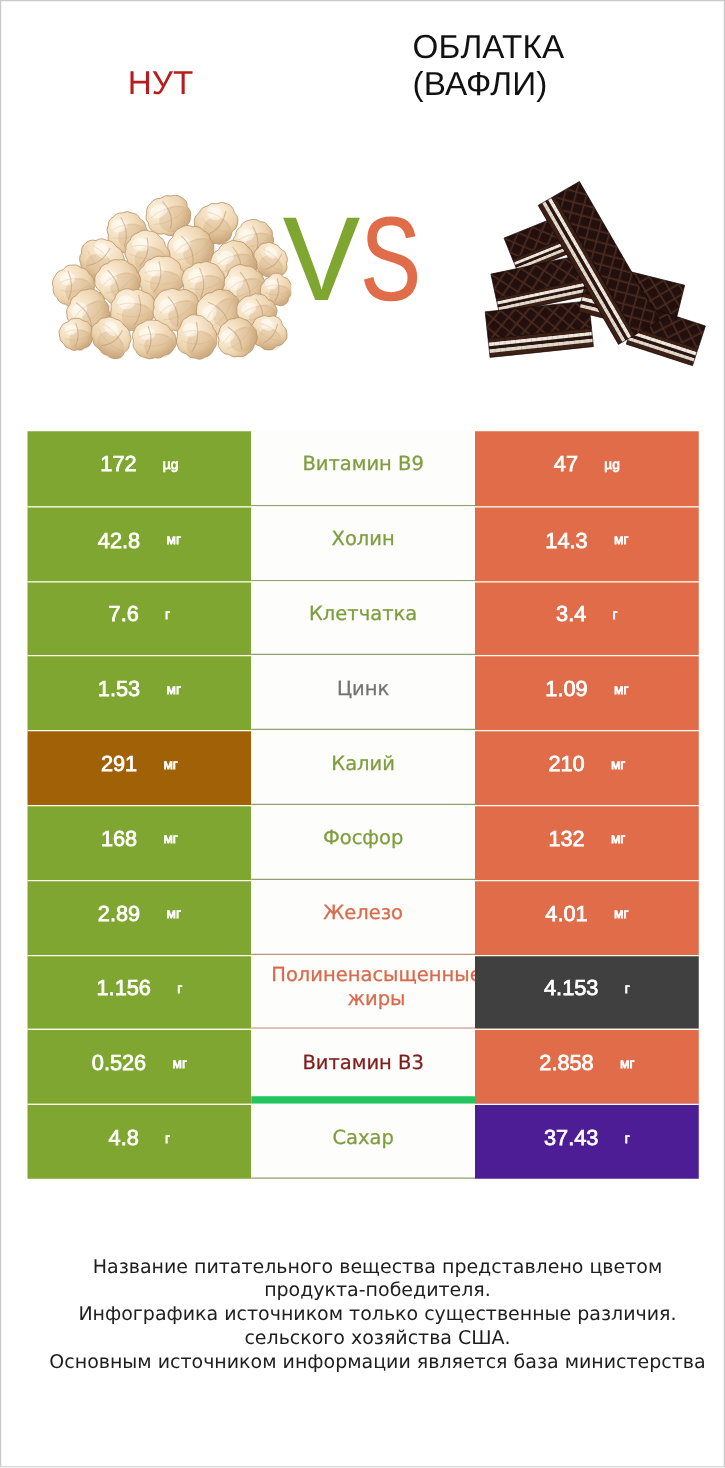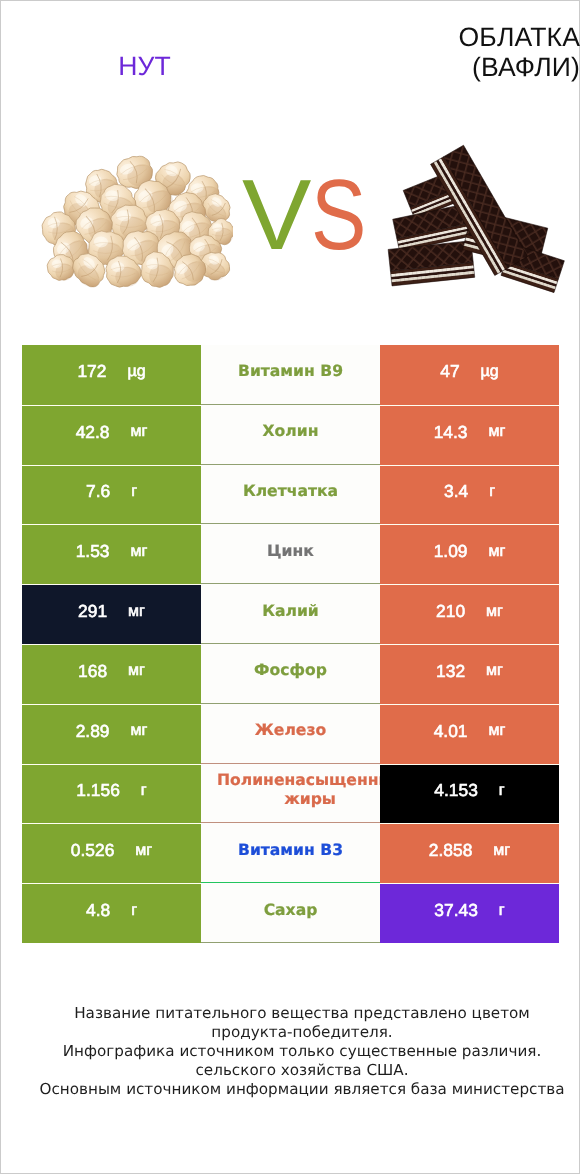--- a/index.html
+++ b/index.html
@@ -2,46 +2,46 @@
 <html><head>
 <meta charset="utf-8">
 <style>
   html,body{margin:0;padding:0;}
   body{width:580px;height:1174px;background:#ffffff;font-family:"Liberation Sans",sans-serif;
        -webkit-font-smoothing:antialiased;text-rendering:geometricPrecision;overflow:hidden;position:relative;}
   .page{position:relative;width:580px;height:1174px;box-sizing:border-box;border:1px solid #cbcbcb;}
 
   
   .hdr{position:absolute;left:0;top:0;width:580px;height:330px;}
-  .title-left{position:absolute;left:16px;top:51px;width:255px;text-align:center;
-              font-size:26.6px;color:#6d28d9;letter-spacing:.1px;line-height:28px;}
-  .title-right{position:absolute;left:329px;top:21px;width:250px;text-align:right;
+  .title-left{position:absolute;left:0;top:51px;width:255px;text-align:center;
+              font-size:26.6px;color:#b91c1c;letter-spacing:.1px;line-height:28px;}
+  .title-right{position:absolute;left:329px;top:21px;width:250px;text-align:left;
                font-size:26.6px;color:#111;letter-spacing:.1px;line-height:30px;}
 
-  .vs{position:absolute;left:241px;top:164px;font-size:100px;line-height:100px;font-weight:400;letter-spacing:0;}
+  .vs{position:absolute;left:225px;top:164px;font-size:100px;line-height:100px;font-weight:400;letter-spacing:0;font-family:Liberation Mono, monospace;}
   .vs span{display:inline-block;}
   .vs .v{color:#7FA630;transform:scaleX(1.04);transform-origin:left center;}
   .vs .s{color:#E06C4A;transform:scaleX(0.83);transform-origin:left center;margin-left:2px;}
 
   .img-left{position:absolute;left:36px;top:148px;width:194px;height:140px;}
   .img-right{position:absolute;left:377px;top:139px;width:192px;height:154px;}
 
   
   .tbl{position:absolute;left:21px;top:344px;width:537px;}
   .row{position:relative;height:59.8px;display:flex;}
   .row+.row .c-left,.row+.row .c-right{border-top:1.6px solid #fffff2;}
   .cell{display:flex;align-items:center;justify-content:center;text-align:center;box-sizing:border-box;padding-bottom:6px;overflow:hidden;}
   .c-left{width:179px;color:#fff;}
-  .c-mid{width:179px;background:#fdfdfb;font-size:15.6px;font-weight:700;font-family:"DejaVu Sans",sans-serif;
+  .c-mid{width:179px;background:#fdfdfb;font-size:15.6px;font-weight:400;font-family:"DejaVu Sans",sans-serif;
          padding:0 16px 6px;overflow:hidden;line-height:19px;display:block;}
   .c-mid .midwrap{display:table-cell;width:147px;height:53.8px;vertical-align:middle;text-align:center;
       -webkit-text-stroke:0.22px currentColor;paint-order:stroke fill;}
   .c-right{width:179px;color:#fff;}
   .num{font-weight:400;font-size:17.4px;-webkit-text-stroke:0.62px currentColor;paint-order:stroke fill;}
-  .unit{font-weight:400;font-size:16px;margin-left:21px;-webkit-text-stroke:0.62px currentColor;paint-order:stroke fill;}
+  .unit{font-weight:400;font-size:11px;margin-left:21px;-webkit-text-stroke:0.62px currentColor;paint-order:stroke fill;}
 
   
   .foot{position:absolute;left:11px;top:1003px;width:580px;text-align:center;
         font-family:"DejaVu Sans",sans-serif;font-size:15.2px;line-height:19px;color:#1e1e1e;}
 </style>
 </head>
 <body>
 
 <div class="page">
   <div class="hdr">
@@ -396,21 +396,21 @@
         </div>
         <div class="cell c-mid" style="color:#737373;border-bottom:1px solid #91A071">
           <div class="midwrap">Цинк</div>
         </div>
         <div class="cell c-right" style="background:#E06C4A">
           <span class="num">1.09</span>
           <span class="unit">мг</span>
         </div>
       </div>
       <div class="row">
-        <div class="cell c-left" style="background:#0f172a">
+        <div class="cell c-left" style="background:#a16207">
           <span class="num">291</span>
           <span class="unit">мг</span>
         </div>
         <div class="cell c-mid" style="color:#7E9E3E;border-bottom:1px solid #91A071">
           <div class="midwrap">Калий</div>
         </div>
         <div class="cell c-right" style="background:#E06C4A">
           <span class="num">210</span>
           <span class="unit">мг</span>
         </div>
@@ -442,47 +442,47 @@
         </div>
       </div>
       <div class="row">
         <div class="cell c-left" style="background:#7FA630">
           <span class="num">1.156</span>
           <span class="unit">г</span>
         </div>
         <div class="cell c-mid" style="color:#D96A4B;border-bottom:1px solid #C0907E">
           <div class="midwrap">Полиненасыщенные жиры</div>
         </div>
-        <div class="cell c-right" style="background:#000000">
+        <div class="cell c-right" style="background:#404040">
           <span class="num">4.153</span>
           <span class="unit">г</span>
         </div>
       </div>
       <div class="row">
         <div class="cell c-left" style="background:#7FA630">
           <span class="num">0.526</span>
           <span class="unit">мг</span>
         </div>
-        <div class="cell c-mid" style="color:#1d4ed8;border-bottom:1px solid #22c55e">
+        <div class="cell c-mid" style="color:#7f1d1d;border-bottom:6px solid #22c55e">
           <div class="midwrap">Витамин B3</div>
         </div>
         <div class="cell c-right" style="background:#E06C4A">
           <span class="num">2.858</span>
           <span class="unit">мг</span>
         </div>
       </div>
       <div class="row">
         <div class="cell c-left" style="background:#7FA630">
           <span class="num">4.8</span>
           <span class="unit">г</span>
         </div>
         <div class="cell c-mid" style="color:#7E9E3E;border-bottom:1px solid #91A071">
           <div class="midwrap">Сахар</div>
         </div>
-        <div class="cell c-right" style="background:#6d28d9">
+        <div class="cell c-right" style="background:#4c1d95">
           <span class="num">37.43</span>
           <span class="unit">г</span>
         </div>
       </div>
     </div>
 
   <div class="foot" id="foot">
       <div>Название питательного вещества представлено цветом</div>
       <div>продукта-победителя.</div>
       <div>Инфографика источником только существенные различия.</div>

